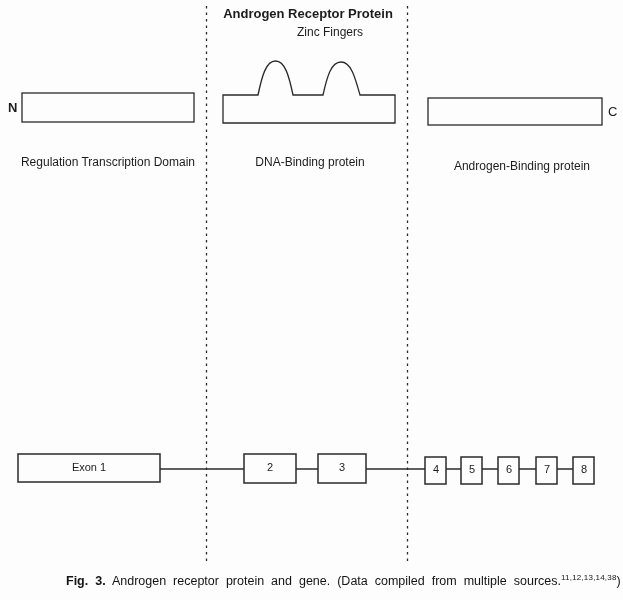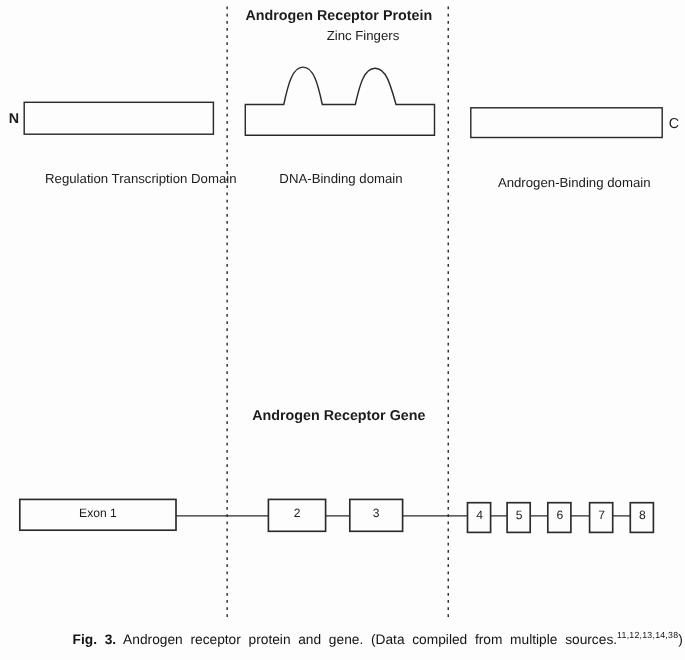--- a/index.html
+++ b/index.html
@@ -76,25 +76,24 @@
       </g>
     </g>
   </svg>
 
   <span class="lbl bold center" style="left:308px; top:7px;">Androgen Receptor Protein</span>
   <span class="lbl center" style="left:302px; top:26px;margin-left:28px;">Zinc Fingers</span>
 
   <span class="lbl terminus terminus-n" style="left:8px; top:101px;">N</span>
   <span class="lbl terminus" style="left:608px; top:105px;">C</span>
 
-  <span class="lbl center" style="left:108px; top:156px;margin-left:20px;">Regulation Transcription Domain</span>
-  <span class="lbl center" style="left:310px; top:156px;">DNA-Binding domain</span>
-  <span class="lbl center" style="left:522px; top:160px;">Androgen-Binding domain</span>
+  <span class="lbl center" style="left:108px; top:156px;">Regulation Transcription Domain</span>
+  <span class="lbl center" style="left:310px; top:156px;">DNA-Binding protein</span>
+  <span class="lbl center" style="left:522px; top:160px;">Androgen-Binding protein</span>
 
-  <span class="lbl bold center" style="left:308px; top:371px;">Androgen Receptor Gene</span>
 
   <span class="lbl exon-num center" style="left:89px;  top:461px;">Exon 1</span>
   <span class="lbl exon-num center" style="left:270px; top:461px;">2</span>
   <span class="lbl exon-num center" style="left:342px; top:461px;">3</span>
   <span class="lbl exon-num center" style="left:436px; top:463px;">4</span>
   <span class="lbl exon-num center" style="left:472px; top:463px;">5</span>
   <span class="lbl exon-num center" style="left:509px; top:463px;">6</span>
   <span class="lbl exon-num center" style="left:547px; top:463px;">7</span>
   <span class="lbl exon-num center" style="left:584px; top:463px;">8</span>
 

